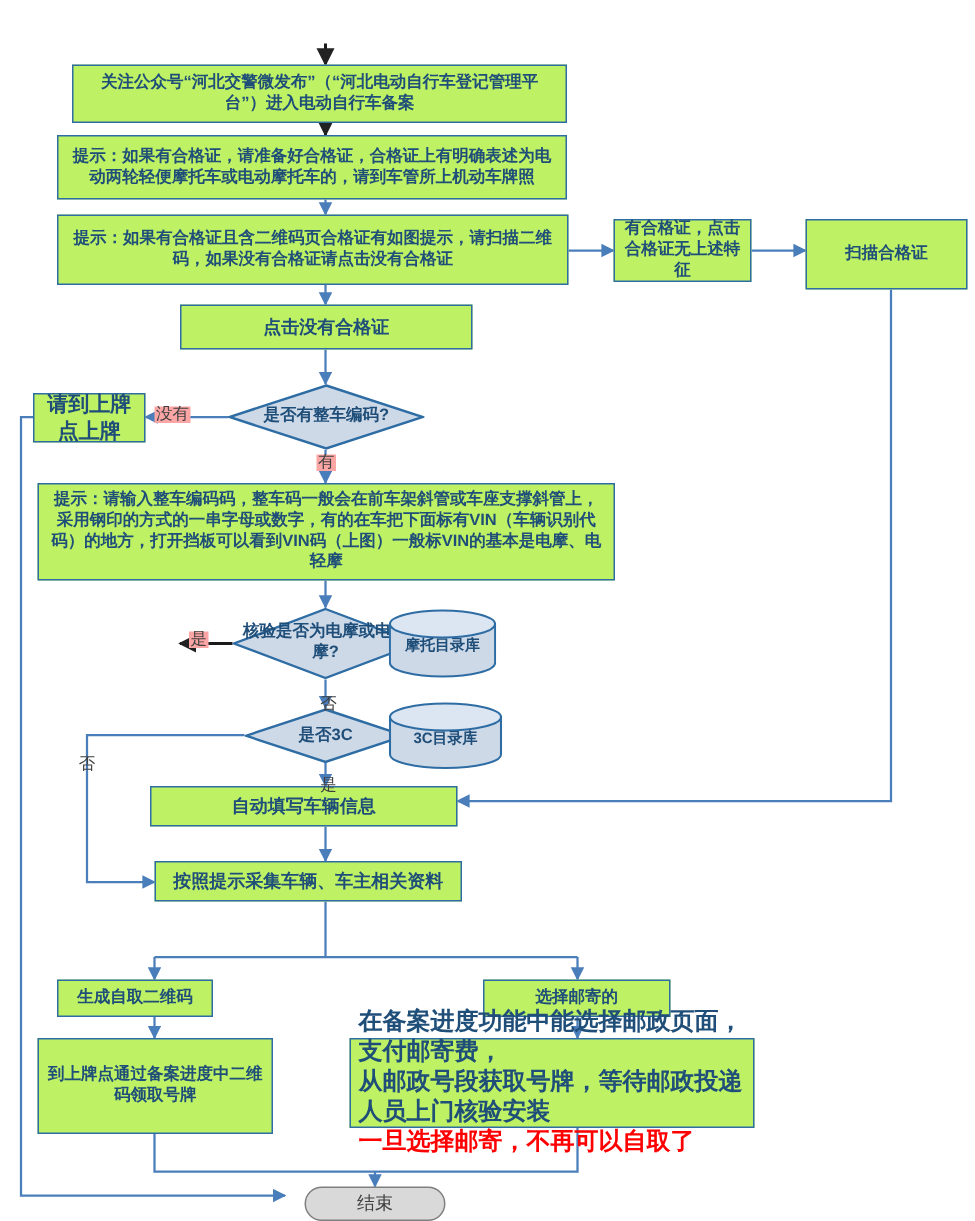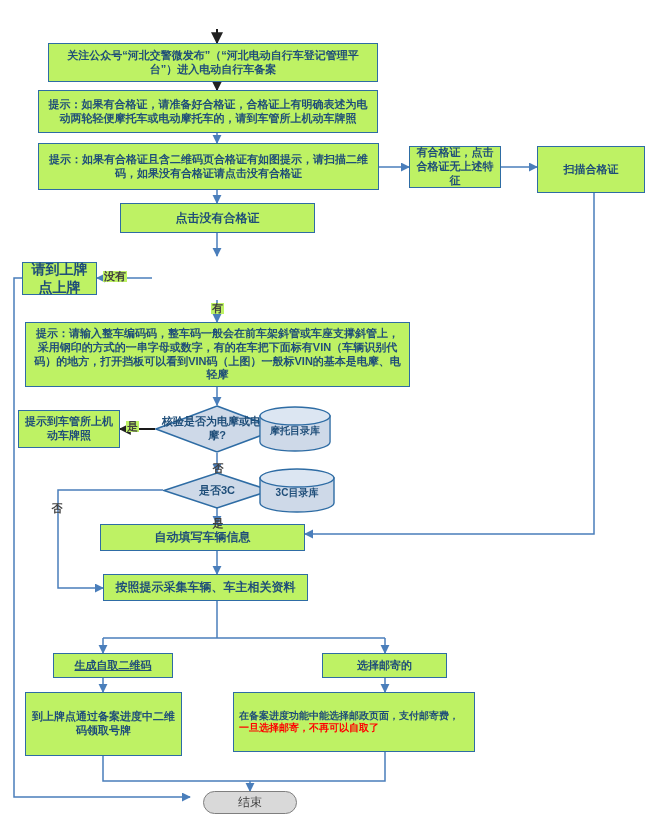--- a/index.html
+++ b/index.html
@@ -79,22 +79,22 @@
     text-align: left;
     padding: 3px 5px;
   }
   .warn {
     color: #ff0000;
     display: block;
   }
   .edgelabel {
     position: absolute;
     color: #404040;
-    font-weight: bold;
-    background: #bef264;
+    font-weight: normal;
+    background: #fca5a5;
     padding: 0 1px;
     z-index: 4;
     line-height: 1;
   }
   .vert { writing-mode: vertical-rl; text-orientation: upright; }
   #wires {
     position: absolute;
     left: 0; top: 0;
     width: 650px;
     height: 814px;
@@ -185,20 +185,26 @@
   </div>
 
   <div class="node box" style="left:537px; top:146px; width:108px; height:47px; font-size:11px;">
     <span>扫描合格证</span>
   </div>
 
   <div class="node box" style="left:120px; top:203px; width:195px; height:30px; font-size:12px;">
     <span>点击没有合格证</span>
   </div>
 
+  <div class="node diamond" style="left:152px; top:256px; width:131px; height:44px; font-size:11px;">
+    <svg viewBox="0 0 131 44" preserveAspectRatio="none">
+      <polygon points="65.5,1 130,22 65.5,43 1,22" fill="#ced9e8" stroke="#2e6ca4" stroke-width="1.6"></polygon>
+    </svg>
+    <span class="dlabel">是否有整车编码?</span>
+  </div>
 
   <div class="node box" style="left:22px; top:262px; width:75px; height:33px; font-size:14px; padding:1px 2px;">
     <span>请到上牌点上牌</span>
   </div>
 
   <div class="node box" style="left:25px; top:322px; width:385px; height:65px; font-size:11px; padding:2px 8px;">
     <span>提示：请输入整车编码码，整车码一般会在前车架斜管或车座支撑斜管上，采用钢印的方式的一串字母或数字，有的在车把下面标有VIN（车辆识别代码）的地方，打开挡板可以看到VIN码（上图）一般标VIN的基本是电摩、电轻摩</span>
   </div>
 
   <div class="node diamond" style="left:155px; top:405px; width:124px; height:48px; font-size:11px;">
@@ -209,23 +215,20 @@
   </div>
 
   <div class="node cyl" style="left:259px; top:406px; width:72px; height:46px; font-size:10px;">
     <svg viewBox="0 0 76 46" preserveAspectRatio="none">
       <path d="M1,10 L1,36 A37,9 0 0 0 75,36 L75,10 Z" fill="#ced9e8" stroke="#2e6ca4" stroke-width="1.4"></path>
       <ellipse cx="38" cy="10" rx="37" ry="9" fill="#dce6f2" stroke="#2e6ca4" stroke-width="1.4"></ellipse>
     </svg>
     <span class="clabel">摩托目录库</span>
   </div>
 
-  <div class="node box" style="left:18px; top:410px; width:102px; height:38px; font-size:11px; padding:1px 3px;">
-    <span>提示到车管所上机动车牌照</span>
-  </div>
 
   <div class="node diamond" style="left:163px; top:472px; width:108px; height:37px; font-size:11px;">
     <svg viewBox="0 0 108 37" preserveAspectRatio="none">
       <polygon points="54,1 107,18.5 54,36 1,18.5" fill="#ced9e8" stroke="#2e6ca4" stroke-width="1.6"></polygon>
     </svg>
     <span class="dlabel">是否3C</span>
   </div>
 
   <div class="node cyl" style="left:259px; top:468px; width:76px; height:45px; font-size:10px;">
     <svg viewBox="0 0 76 45" preserveAspectRatio="none">
@@ -236,34 +239,35 @@
   </div>
 
   <div class="node box" style="left:100px; top:524px; width:205px; height:27px; font-size:12px;">
     <span>自动填写车辆信息</span>
   </div>
 
   <div class="node box" style="left:103px; top:574px; width:205px; height:27px; font-size:12px;">
     <span>按照提示采集车辆、车主相关资料</span>
   </div>
 
-  <div class="node box" style="left:53px; top:653px; width:120px; height:25px; font-size:11px;text-decoration:underline;">
+  <div class="node box" style="left:38px; top:653px; width:104px; height:25px; font-size:11px;">
     <span>生成自取二维码</span>
   </div>
 
   <div class="node box" style="left:322px; top:653px; width:125px; height:25px; font-size:11px;">
     <span>选择邮寄的</span>
   </div>
 
   <div class="node box" style="left:25px; top:692px; width:157px; height:64px; font-size:11px; padding:2px 5px;">
     <span>到上牌点通过备案进度中二维码领取号牌</span>
   </div>
 
-  <div class="node box left-text" style="left:233px; top:692px; width:242px; height:60px; font-size:10px; flex-direction:column; align-items:flex-start; justify-content:center;">
+  <div class="node box left-text" style="left:233px; top:692px; width:270px; height:60px; font-size:16px; flex-direction:column; align-items:flex-start; justify-content:center;">
     <span>在备案进度功能中能选择邮政页面，支付邮寄费，</span>
+    <span>从邮政号段获取号牌，等待邮政投递人员上门核验安装</span>
     <span class="warn">一旦选择邮寄，不再可以自取了</span>
   </div>
 
   <div class="node pill" style="left:203px; top:791px; width:94px; height:23px; font-size:12px;">
     <span>结束</span>
   </div>
 
   <div class="edgelabel" style="left:103px; top:271px; font-size:11px;">没有</div>
 
   <div class="edgelabel" style="left:211px; top:303px; font-size:11px;">有</div>

